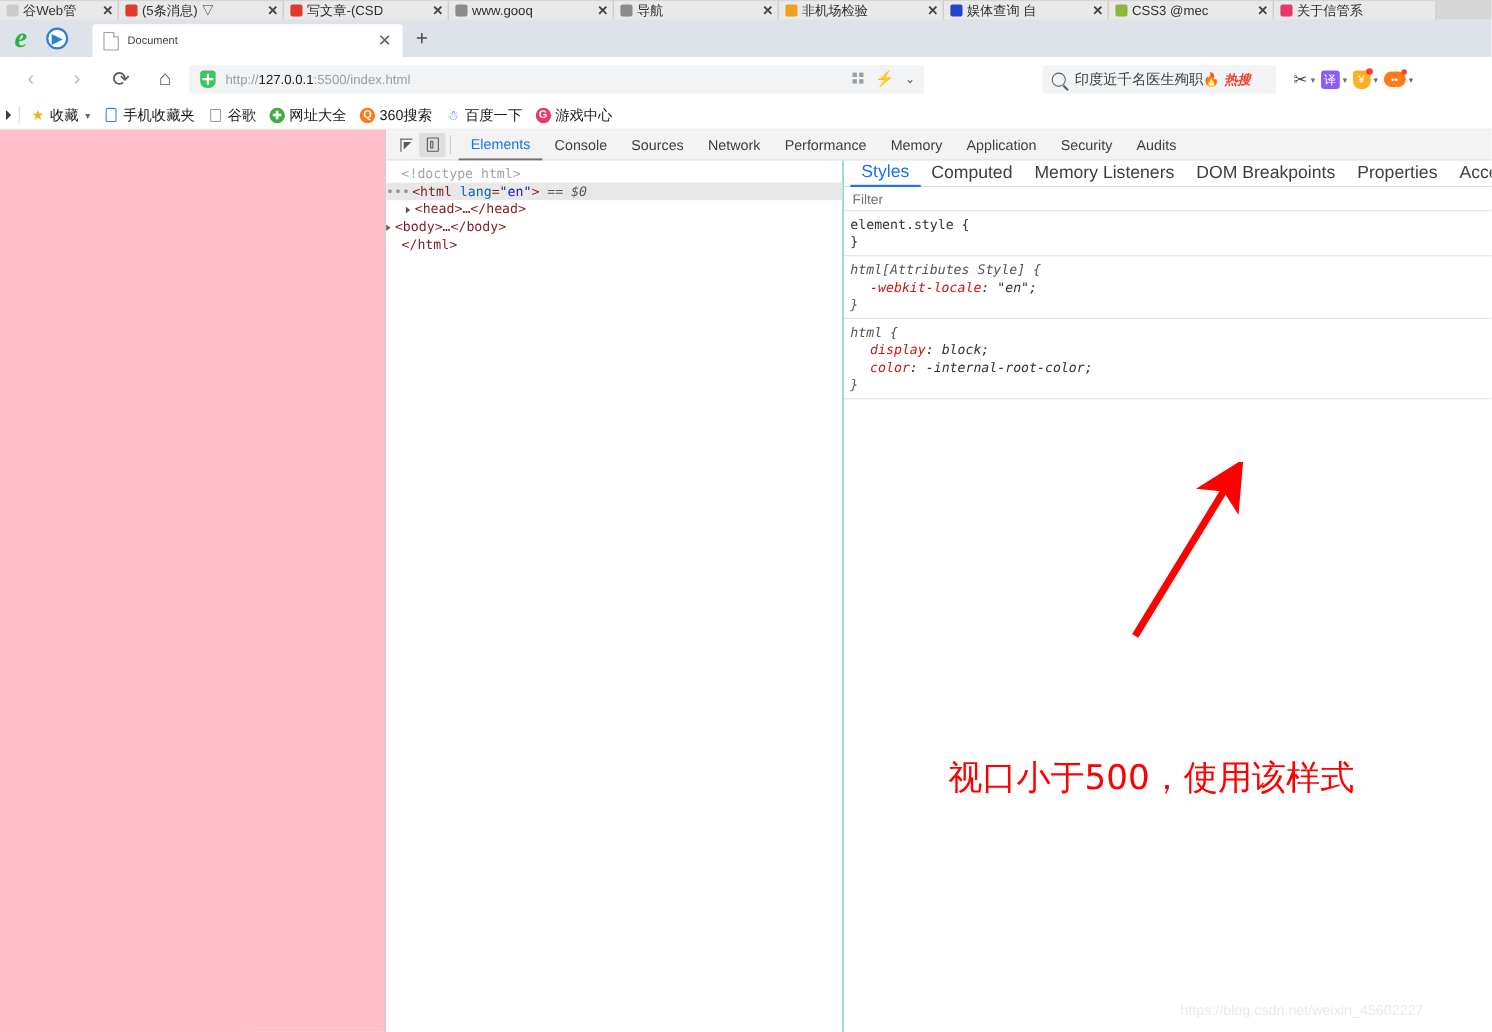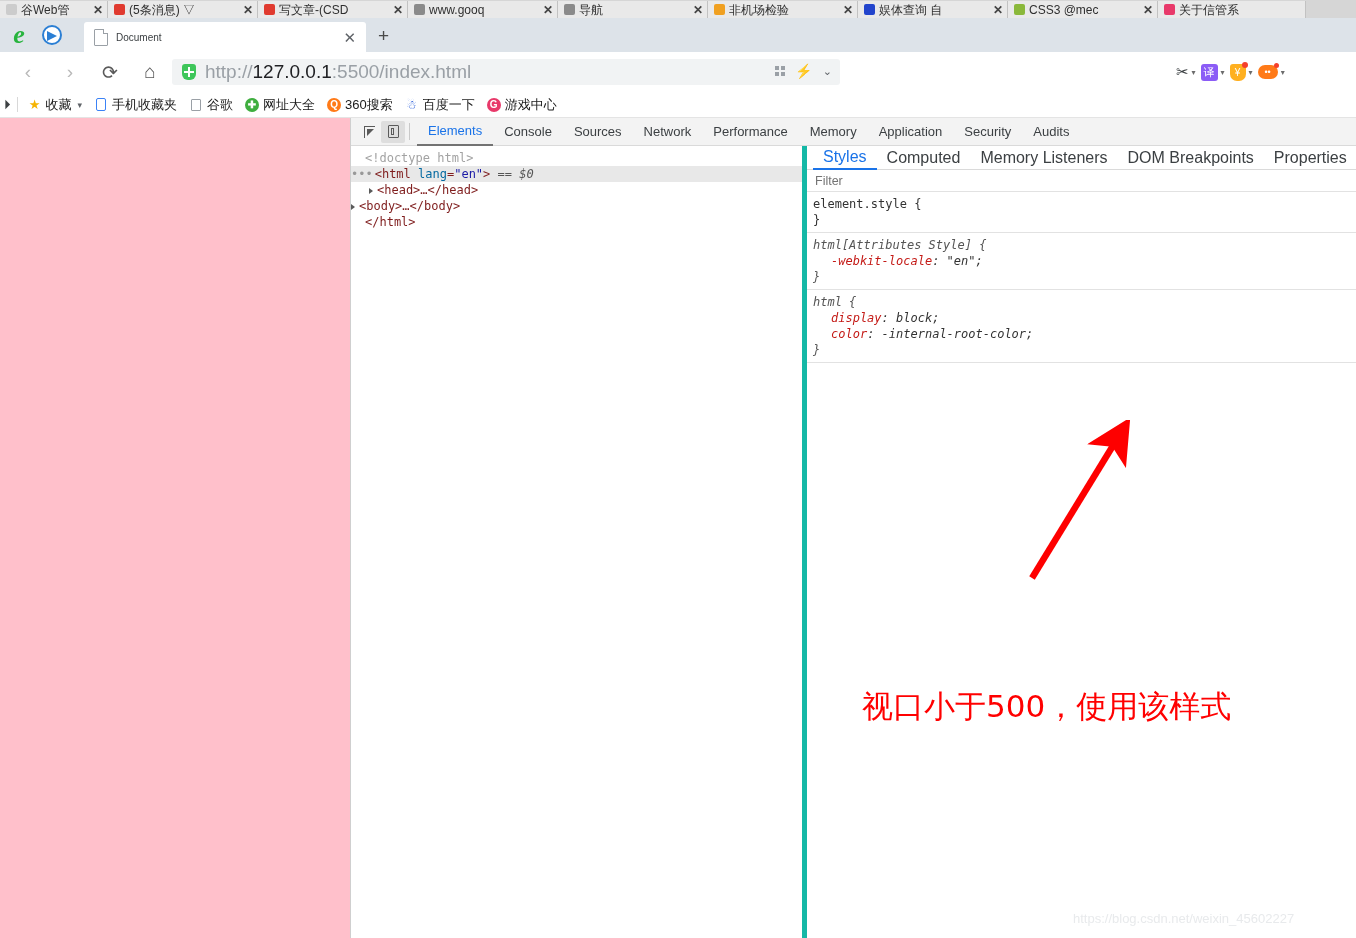--- a/index.html
+++ b/index.html
@@ -187,21 +187,21 @@
   }
   .shield::after {
     content: "";
     position: absolute;
     left: 2px; top: 7px;
     width: 10px; height: 2px;
     background: #fff;
   }
   .url {
     margin-left: 9px;
-    font-size: 19px;
+    font-size: 12px;
     color: #9aa0a6;
     white-space: nowrap;
   }
   .url .host { color: #202124; }
   .omni-right {
     position: absolute;
     right: 8px; top: 4px;
     display: flex; align-items: center; gap: 10px;
   }
   .grid-icon {
@@ -422,23 +422,23 @@
     box-sizing: border-box;
     white-space: nowrap;
   }
   .dt-tab.sel {
     color: #1a73e8;
     border-bottom: 2px solid #737373;
   }
 
   .dt-body { display: flex; height: 792px; }
   .dom-pane {
-    width: 456px;
-    background: #fff;
-    border-right: 5px solid #14b8a6;
+    width: 416px;
+    background: #fff;
+    border-right: 1px solid #14b8a6;
     box-sizing: border-box;
     padding-top: 4px;
     font-family: "DejaVu Sans Mono", "Liberation Mono", monospace;
     font-size: 12px;
     overflow: hidden;
   }
   .dom-line {
     height: 16px;
     line-height: 16px;
     padding-left: 14px;
@@ -612,20 +612,26 @@
           <i></i>
           <i></i>
           <i></i>
           <i></i>
         </span>
       <span class="bolt">⚡</span>
       <span class="chev">⌄</span>
     </span>
   </div>
 
+  <div class="searchbox">
+    <span class="mag"></span>
+    <span class="search-text">印度近千名医生殉职</span>
+    <span class="hot-flame">🔥</span>
+    <span class="hot-badge">热搜</span>
+  </div>
 
   <div class="tool-icons">
     <span class="ti">
       <span class="ti-scissors">✂</span>
       <span class="cap">▾</span>
     </span>
     <span class="ti">
       <span class="ti-translate">译</span>
       <span class="cap">▾</span>
     </span>

